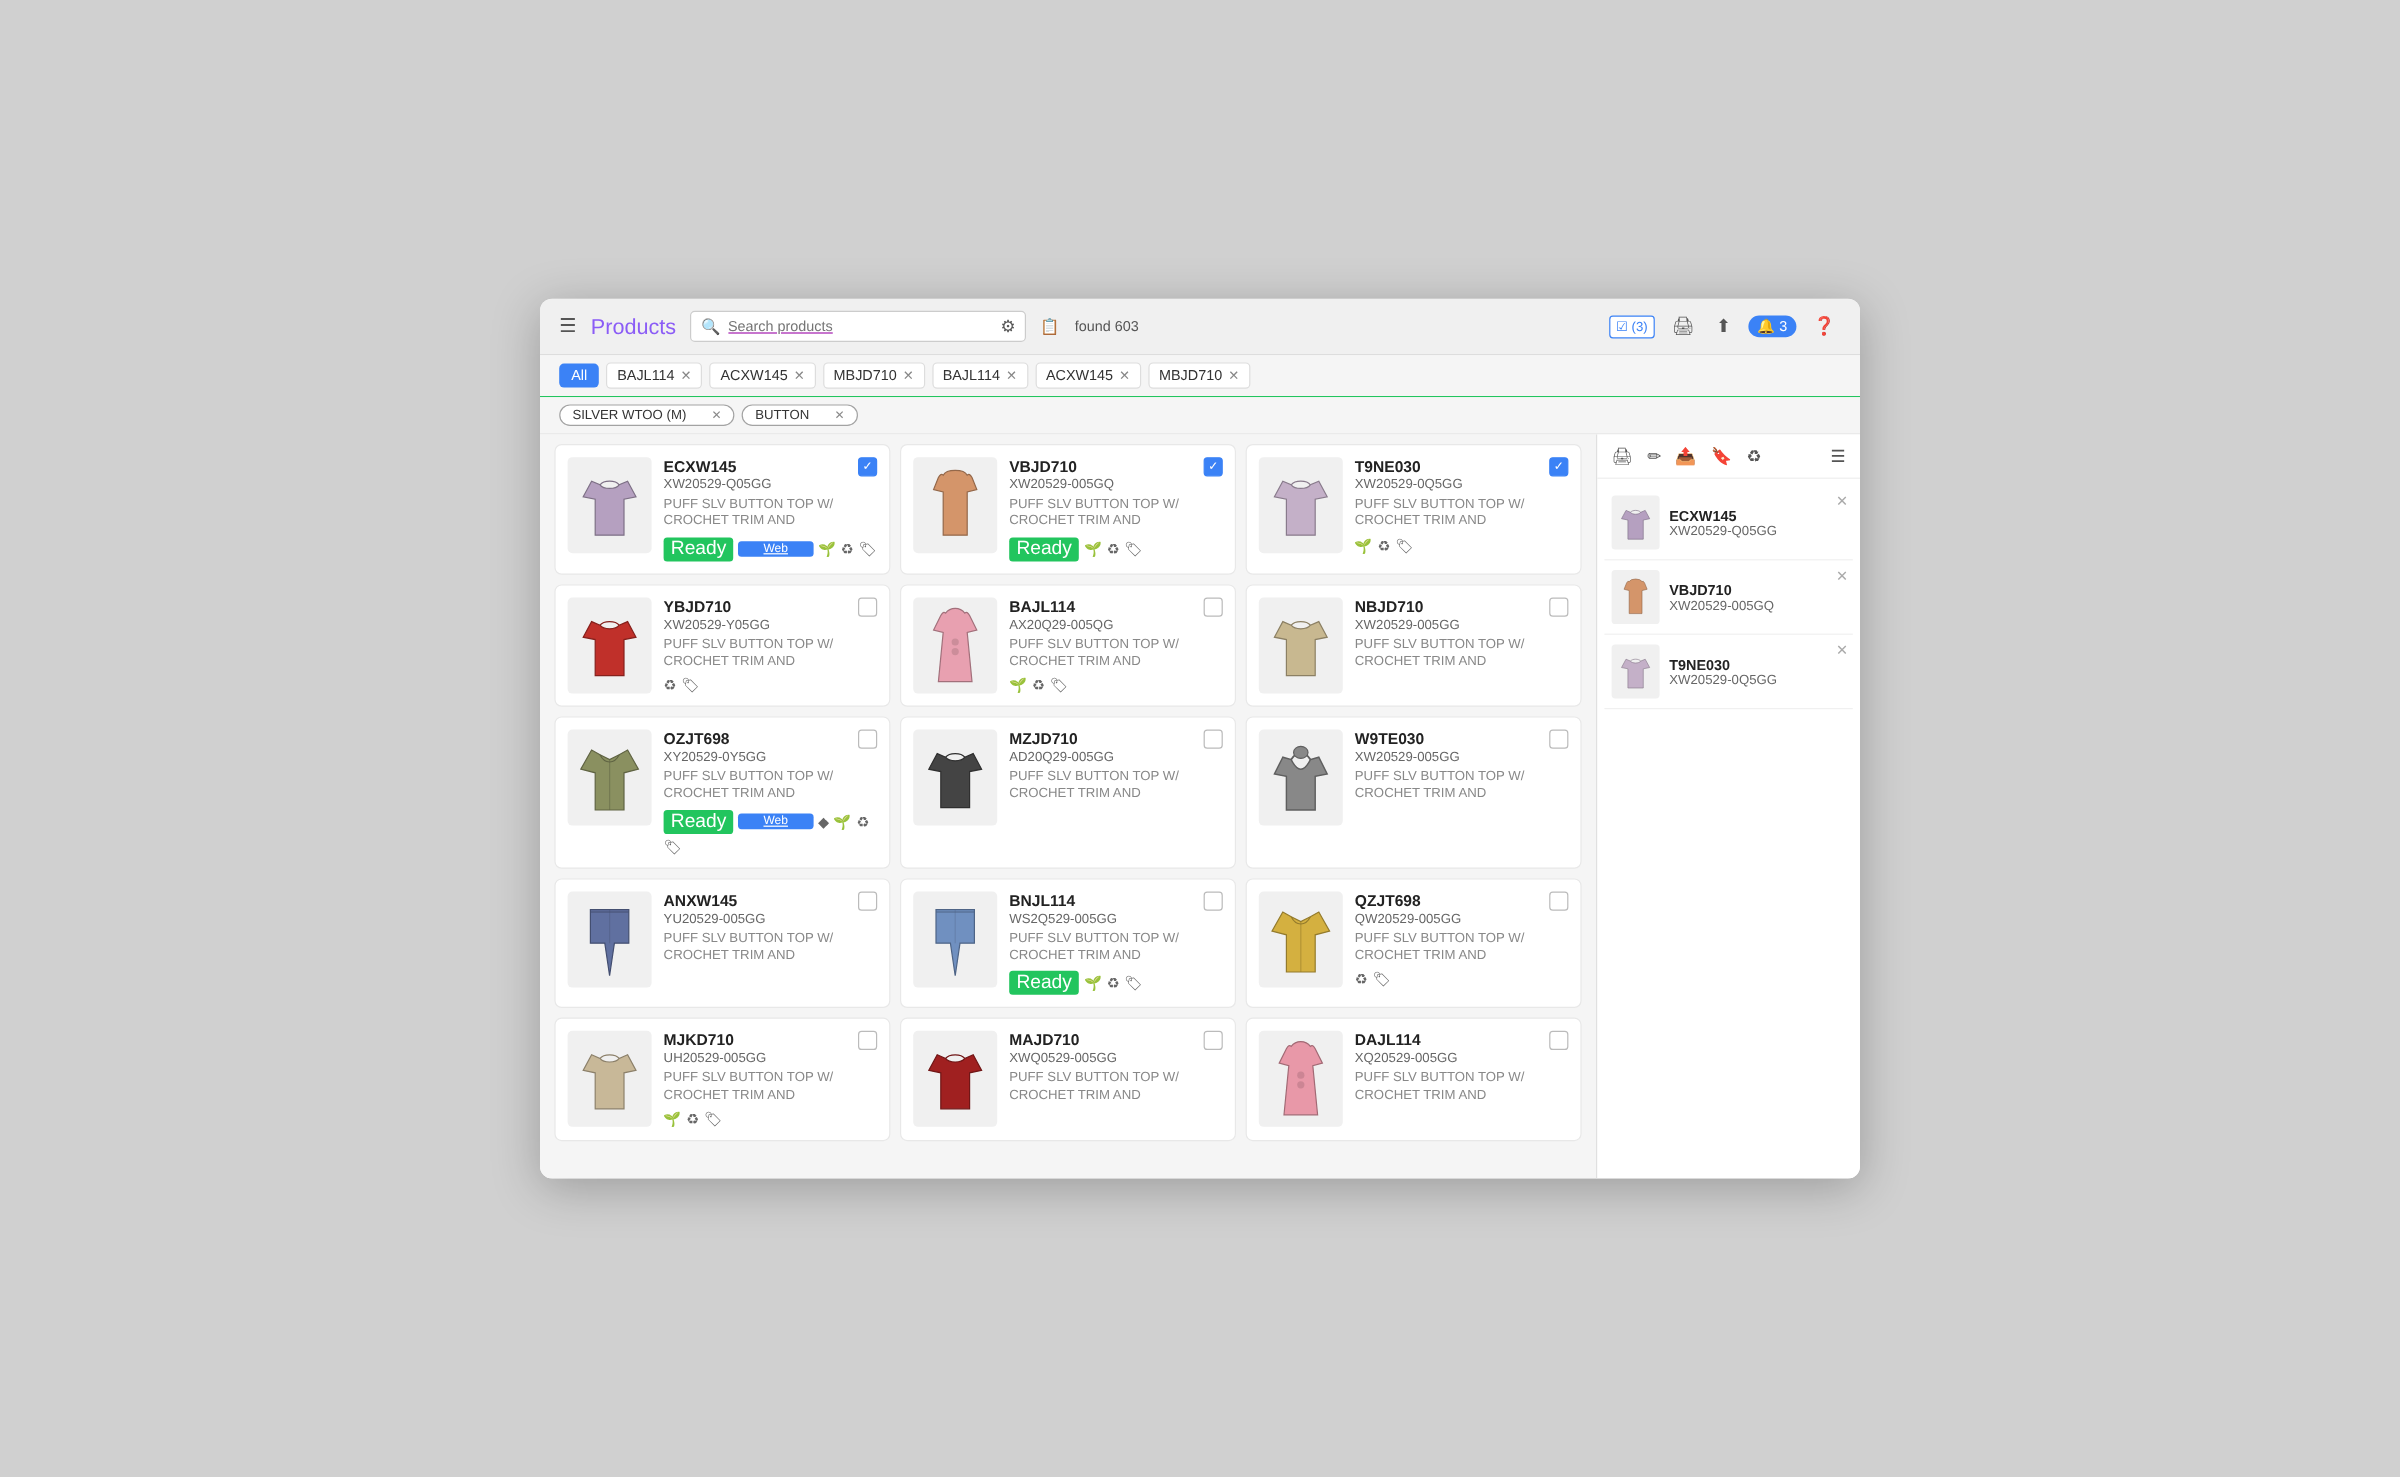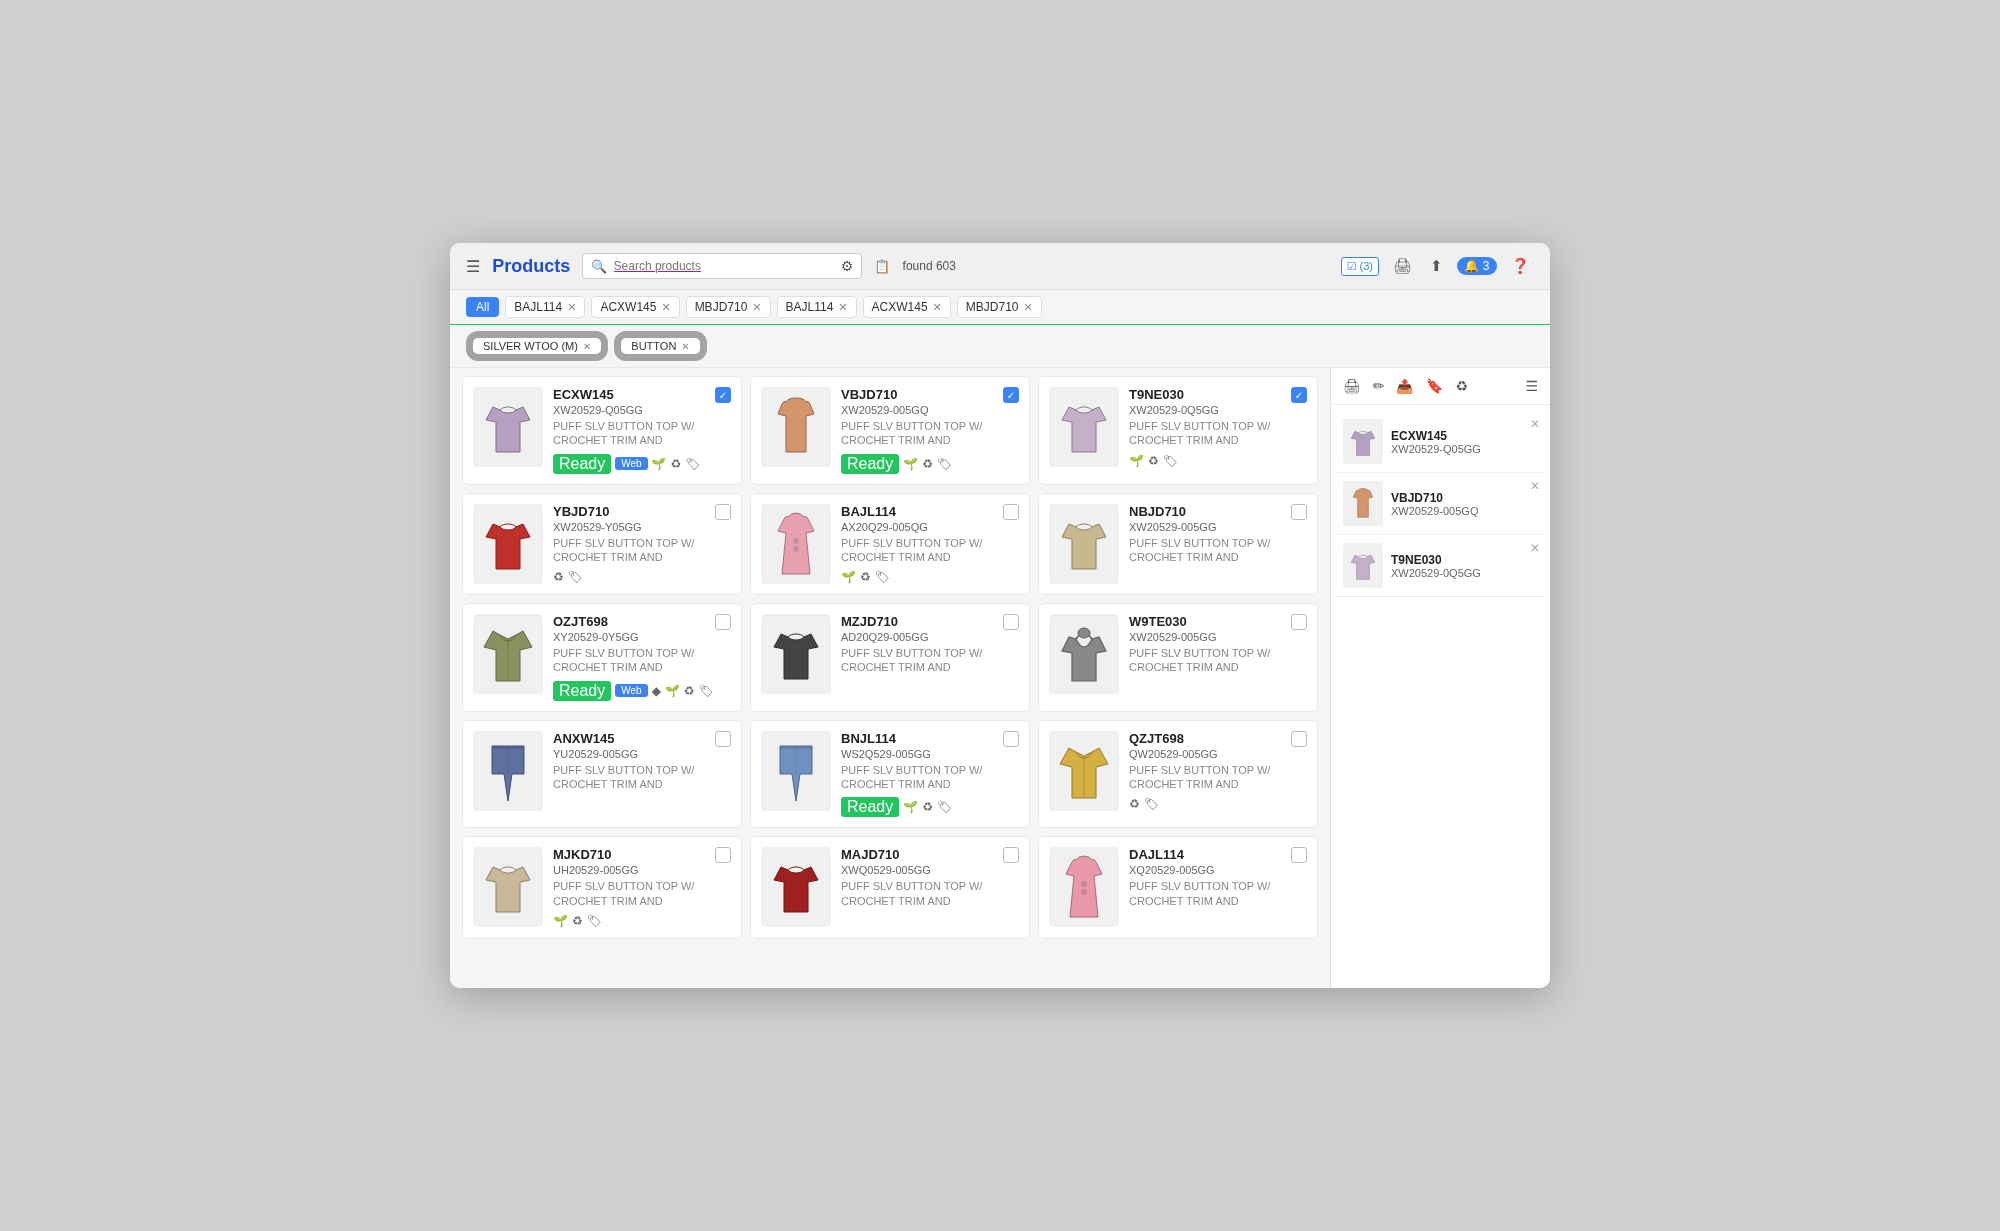--- a/index.html
+++ b/index.html
@@ -22,21 +22,21 @@
     }
     .titlebar {
       background: #f0f0f0;
       padding: 10px 16px;
       display: flex;
       align-items: center;
       gap: 12px;
       border-bottom: 1px solid #ddd;
     }
     .menu-icon { cursor: pointer; font-size: 16px; color: #555; }
-    .page-title { font-size: 18px; font-weight: 700; color: #1d4ed8; }
+    .page-title { font-size: 18px; font-weight: 400; color: #8b5cf6; }
     .search-bar {
       display: flex;
       align-items: center;
       background: #fff;
       border: 1px solid #ccc;
       border-radius: 4px;
       padding: 4px 8px;
       flex: 1;
       max-width: 280px;
       gap: 6px;
@@ -119,28 +119,28 @@
     
     .filter-tags {
       padding: 6px 16px;
       display: flex;
       gap: 6px;
       background: #f5f5f5;
       border-bottom: 1px solid #e8e8e8;
     }
     .filter-tag {
       background: #fff;
-      border: 7px solid #a3a3a3;
+      border: 1px solid #a3a3a3;
       border-radius: 12px;
       padding: 2px 10px;
       font-size: 11px;
       color: #333;
       display: flex;
       align-items: center;
-      gap: 5px;
+      gap: 21px;
     }
     .tag-close { color: #888; cursor: pointer; font-size: 10px; }
     
     .main-area {
       display: flex;
       height: 620px;
     }
     
     .product-grid-container {
       flex: 1;
@@ -203,21 +203,21 @@
     .card-code { font-size: 11px; color: #666; margin-bottom: 3px; }
     .card-desc { font-size: 11px; color: #888; line-height: 1.3; }
     .card-badges {
       display: flex;
       gap: 4px;
       margin-top: 6px;
       flex-wrap: wrap;
       align-items: center;
     }
     .badge-ready { background: #22c55e; color: #fff; border-radius: 3px; padding: 1px 6px; font-size: 16px; }
-    .badge-web { background: #3b82f6; color: #fff; border-radius: 3px; padding: 1px 6px; font-size: 10px; }
+    .badge-web { background: #3b82f6; color: #fff; border-radius: 3px; padding: 1px 21px; font-size: 10px; text-decoration: underline; }
     .badge-icon { color: #666; font-size: 12px; }
     .badge-green { color: #22c55e; font-size: 12px; }
     
     .right-panel {
       width: 220px;
       background: #fff;
       border-left: 1px solid #e0e0e0;
       display: flex;
       flex-direction: column;
     }

